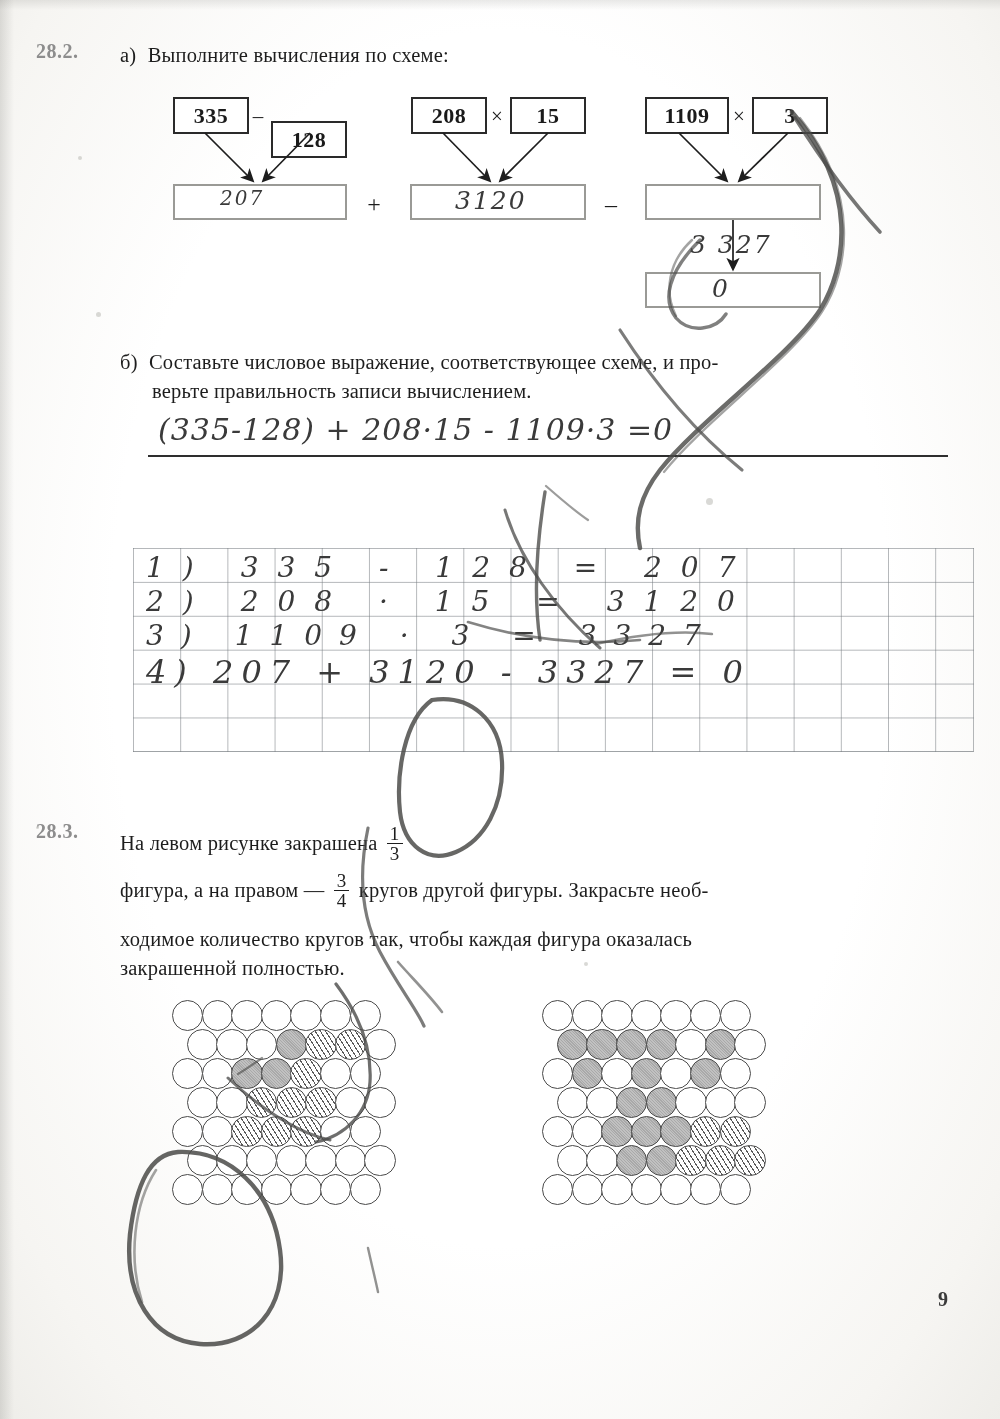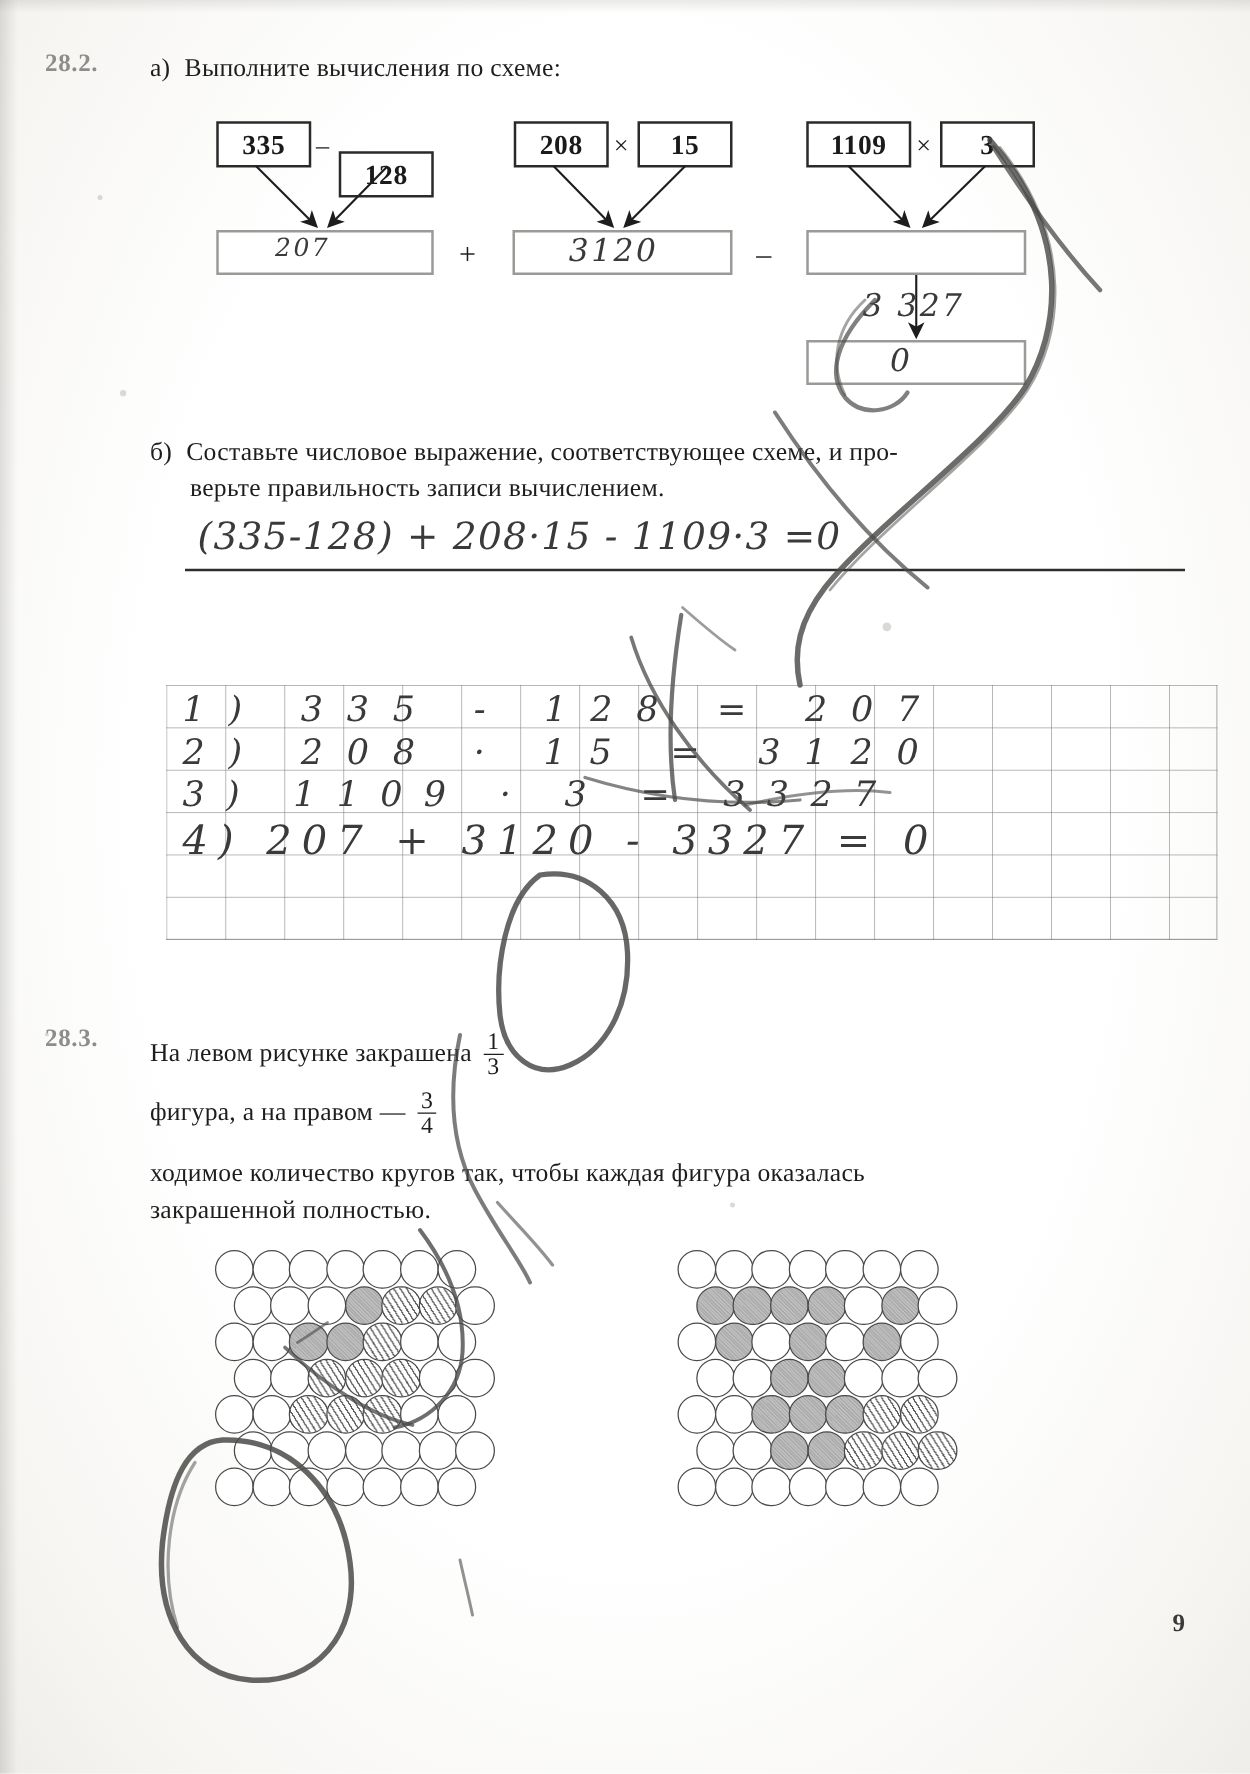--- a/index.html
+++ b/index.html
@@ -189,20 +189,21 @@
     <span class="d">3</span>
   </span>
 </div>
 
 <div class="body-text" style="left:120px;top:871px;width:840px;">
   <span>фигура, а на правом —</span>
   <span class="frac">
     <span class="n">3</span>
     <span class="d">4</span>
   </span>
+  <span>кругов другой фигуры. Закрасьте необ-</span>
 </div>
 
 <div class="body-text" style="left:120px;top:925px;width:850px;">ходимое количество кругов так, чтобы каждая фигура оказалась</div>
 <div class="body-text" style="left:120px;top:954px;width:850px;">закрашенной полностью.</div>
 
 <div class="fig" id="fig-left" style="left:172px;top:1000px;width:215px;height:215px;">
     <div class="circ" style="left: 0px; top: 0px; width: 31.4px; height: 31.4px;"></div>
     <div class="circ" style="left: 29.6px; top: 0px; width: 31.4px; height: 31.4px;"></div>
     <div class="circ" style="left: 59.2px; top: 0px; width: 31.4px; height: 31.4px;"></div>
     <div class="circ" style="left: 88.8px; top: 0px; width: 31.4px; height: 31.4px;"></div>

